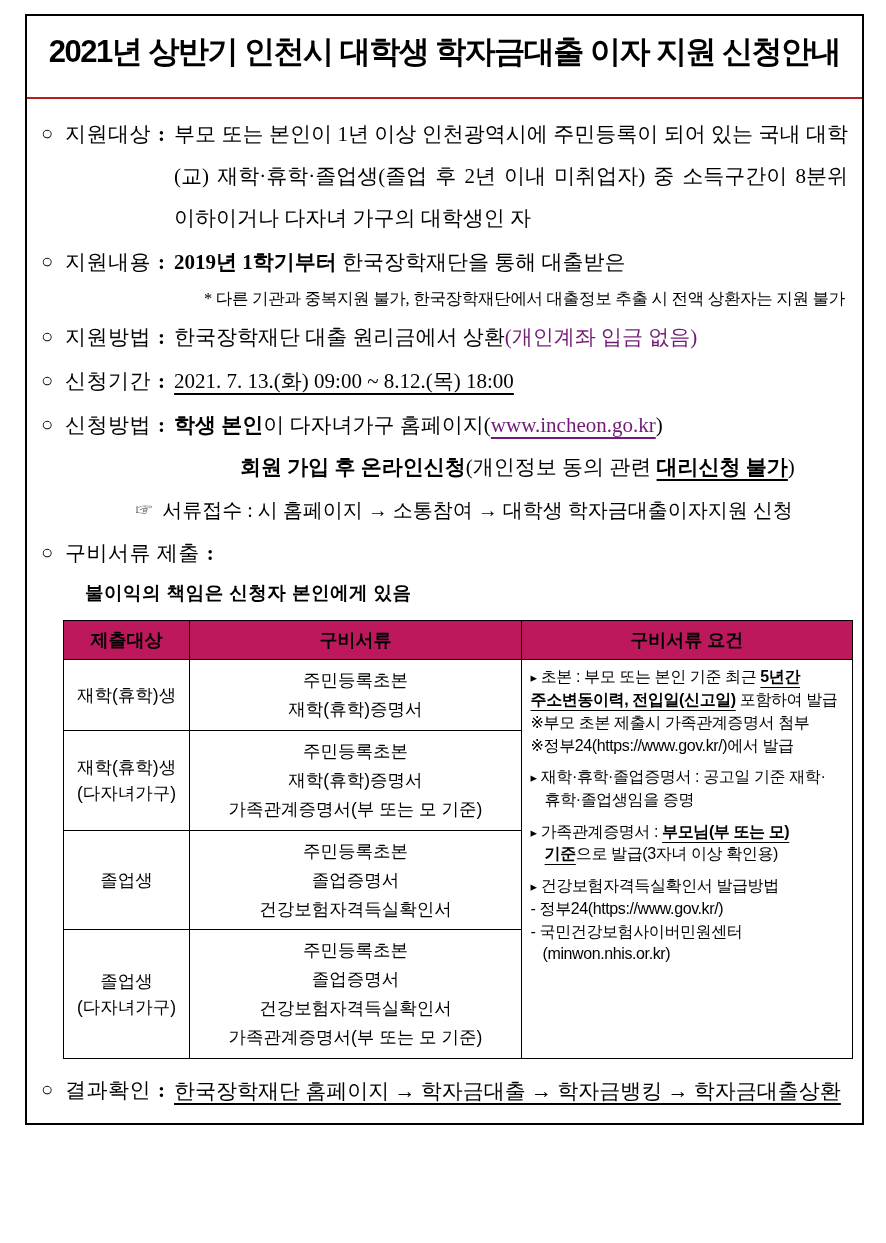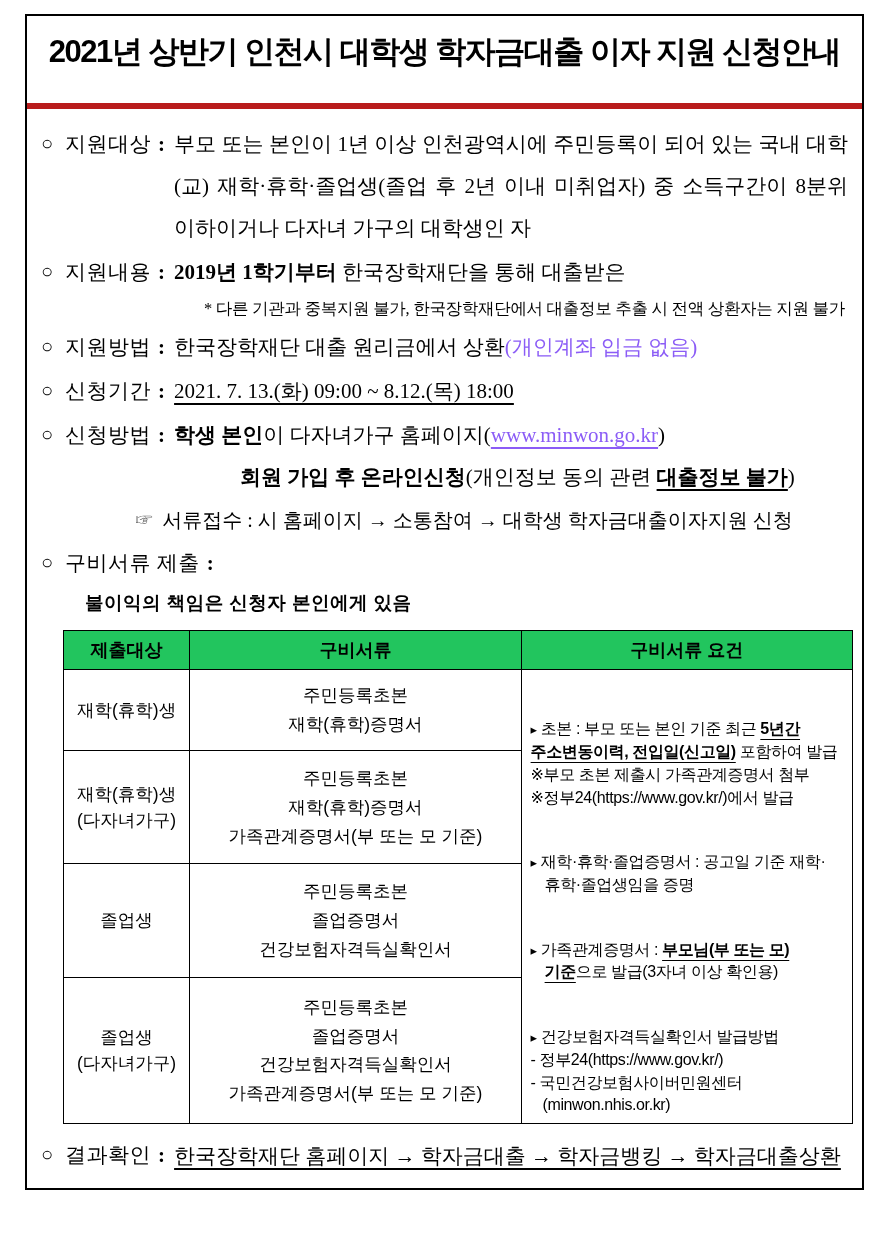--- a/index.html
+++ b/index.html
@@ -1,57 +1,57 @@
 <!DOCTYPE html>
 <html lang="ko"><head>
 <meta charset="utf-8">
 <style>
   html,body{margin:0;padding:0;background:#ffffff;}
   body{width:886px;height:1243px;overflow:hidden;
        font-family:"Liberation Serif","DejaVu Serif",serif;color:#000;}
   .doc-box{position:absolute;left:25px;top:14px;width:835px;
            border:2.5px solid #000;background:#fff;}
   
-  .title-row{border-bottom:6px solid #b91c1c;text-align:center;padding:15px 4px 30px 4px;}
+  .title-row{border-bottom:2px solid #b91c1c;text-align:center;padding:15px 4px 24px 4px;}
   .title-row h1{margin:0;font-family:"Liberation Sans","DejaVu Sans",sans-serif;
                 font-size:31px;font-weight:bold;letter-spacing:-1.5px;line-height:1.35;}
   
   .body{padding:14px 14px 8px 12px;}
   .sec{display:flex;align-items:flex-start;font-size:21px;line-height:2.0;margin:0 0 2px 0;}
   .mk{flex:0 0 auto;padding:0 12px 0 2px;font-size:20px;}
   .lb{font-weight:normal;white-space:nowrap;letter-spacing:0.5px;}
   .co{padding:0 9px 0 7px;font-weight:bold;}
   .ct{flex:1 1 auto;min-width:0;}
   .just{text-align:justify;word-break:keep-all;}
   .bold{font-weight:bold;}
-  .blue{color:#8b5cf6;}
+  .blue{color:#701a75;}
   .ul{text-decoration:underline;text-underline-offset:5px;text-align:right;}
   .bul{font-weight:bold;text-decoration:underline;text-underline-offset:5px;}
   .note{font-size:16.5px;line-height:1.9;margin-left:30px;letter-spacing:-0.3px;}
   .indent66{margin-left:66px;}
   .indent230{margin-left:230px;}
   .sub-line{font-size:20px;line-height:2.0;margin:0 0 2px 40px;text-align:center;}
   .finger{color:#666;padding-right:8px;}
   .warning{font-family:"Liberation Sans","DejaVu Sans",sans-serif;
            font-size:18.5px;font-weight:bold;line-height:1.85;
            margin:2px 0 10px 24px;letter-spacing:0.5px;word-break:keep-all;}
   .warning .w2{padding-left:22px;}
   
   table.docs{border-collapse:collapse;width:790px;margin:6px 0 10px 24px;
              font-family:"Liberation Sans","DejaVu Sans",sans-serif;}
   table.docs th,table.docs td{border:1.4px solid #000;}
-  table.docs th{background:#22c55e;font-size:18px;font-weight:bold;
+  table.docs th{background:#be185d;font-size:18px;font-weight:bold;
                 padding:7px 4px;text-align:center;}
   td.c1{width:16%;text-align:center;font-size:17.5px;line-height:1.5;padding:6px 2px;}
   td.c2{width:42%;text-align:center;font-size:17.5px;line-height:1.65;padding:6px 2px;}
   td.c3{width:42%;vertical-align:top;font-size:16px;line-height:1.42;
         padding:6px 6px 6px 9px;letter-spacing:-0.4px;word-break:keep-all;}
   .req-group{margin-bottom:9px;}
   .req-group:last-child{margin-bottom:0;}
-  .req{padding-left:14px;text-indent:-14px;margin-top:42px;}
+  .req{padding-left:14px;text-indent:-14px;}
   .req-flat{padding-left:0;text-indent:0;}
   .req-sub{padding-left:12px;}
   .bullet-tri{font-size:13px;padding-right:4px;}
   
   .result .ct{line-height:2.1;}
 </style>
 </head>
 <body>
 
 <div class="doc-box">
@@ -91,22 +91,22 @@
       <span class="lb">신청기간</span>
       <span class="co">:</span>
       <div class="ct"><span class="ul">2021. 7. 13.(화) 09:00 ~ 8.12.(목) 18:00</span></div>
     </div>
 
     <div class="sec">
       <span class="mk">○</span>
       <span class="lb">신청방법</span>
       <span class="co">:</span>
       <div class="ct">
-        <div><span class="bold">학생 본인</span><span>이 다자녀가구 홈페이지(</span><a class="blue ul">www.minwon.go.kr</a><span>)</span></div>
-        <div class="indent66"><span class="bold">회원 가입 후 온라인신청</span><span>(개인정보 동의 관련 </span><span class="bul">대출정보 불가</span><span>)</span></div>
+        <div><span class="bold">학생 본인</span><span>이 다자녀가구 홈페이지(</span><a class="blue ul">www.incheon.go.kr</a><span>)</span></div>
+        <div class="indent66"><span class="bold">회원 가입 후 온라인신청</span><span>(개인정보 동의 관련 </span><span class="bul">대리신청 불가</span><span>)</span></div>
       </div>
     </div>
 
     <div class="sub-line">
       <span class="finger">☞</span><span>서류접수 : 시 홈페이지 → 소통참여 → 대학생 학자금대출이자지원 신청</span>
     </div>
 
     <div class="sec">
       <span class="mk">○</span>
       <span class="lb">구비서류 제출</span>

